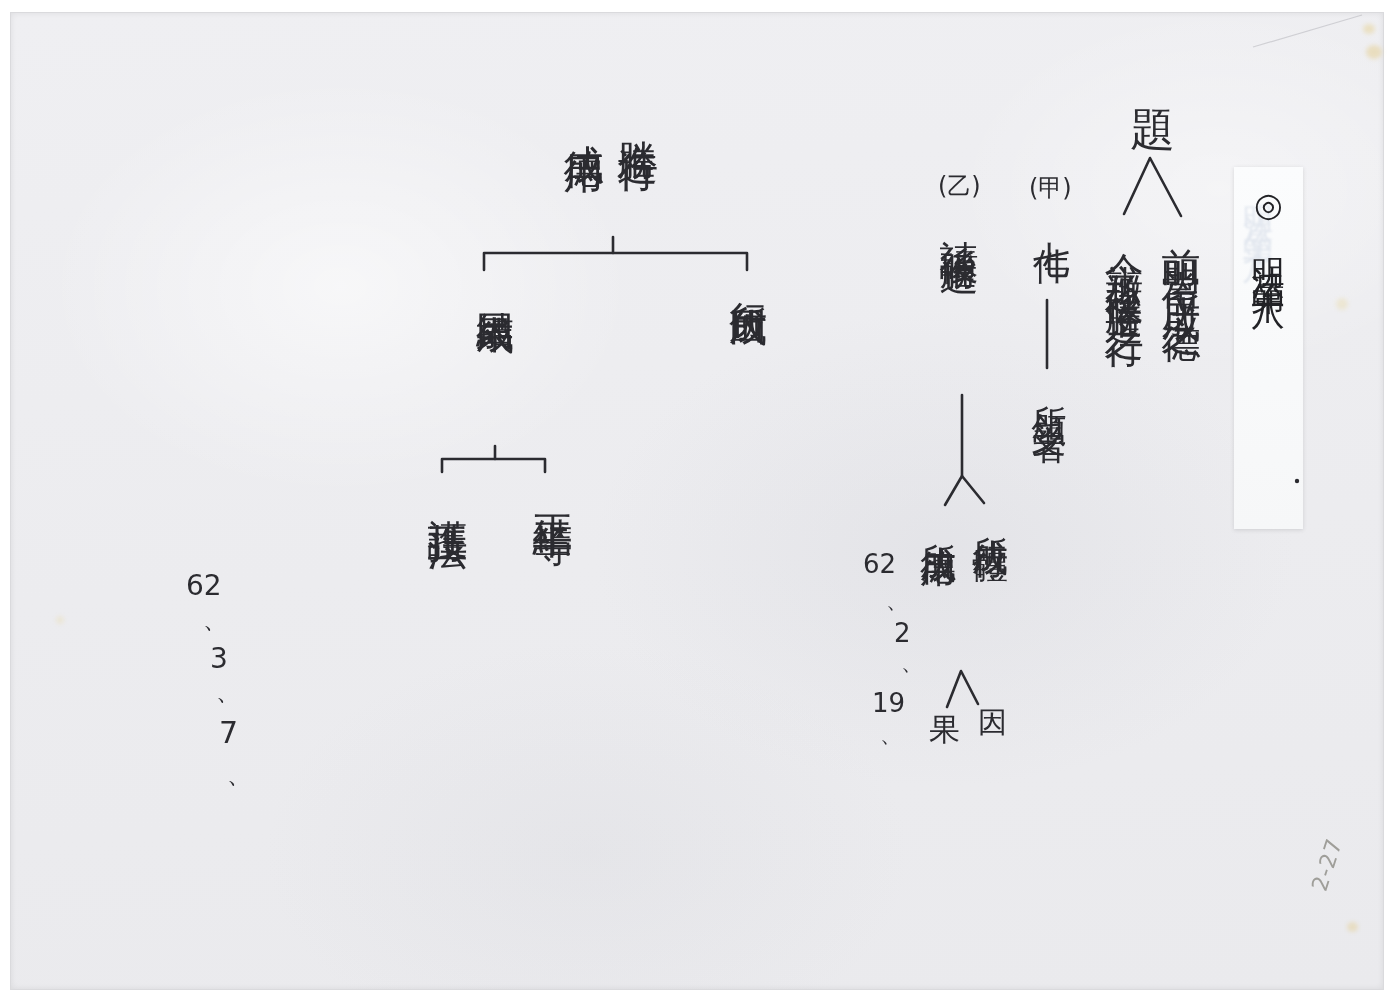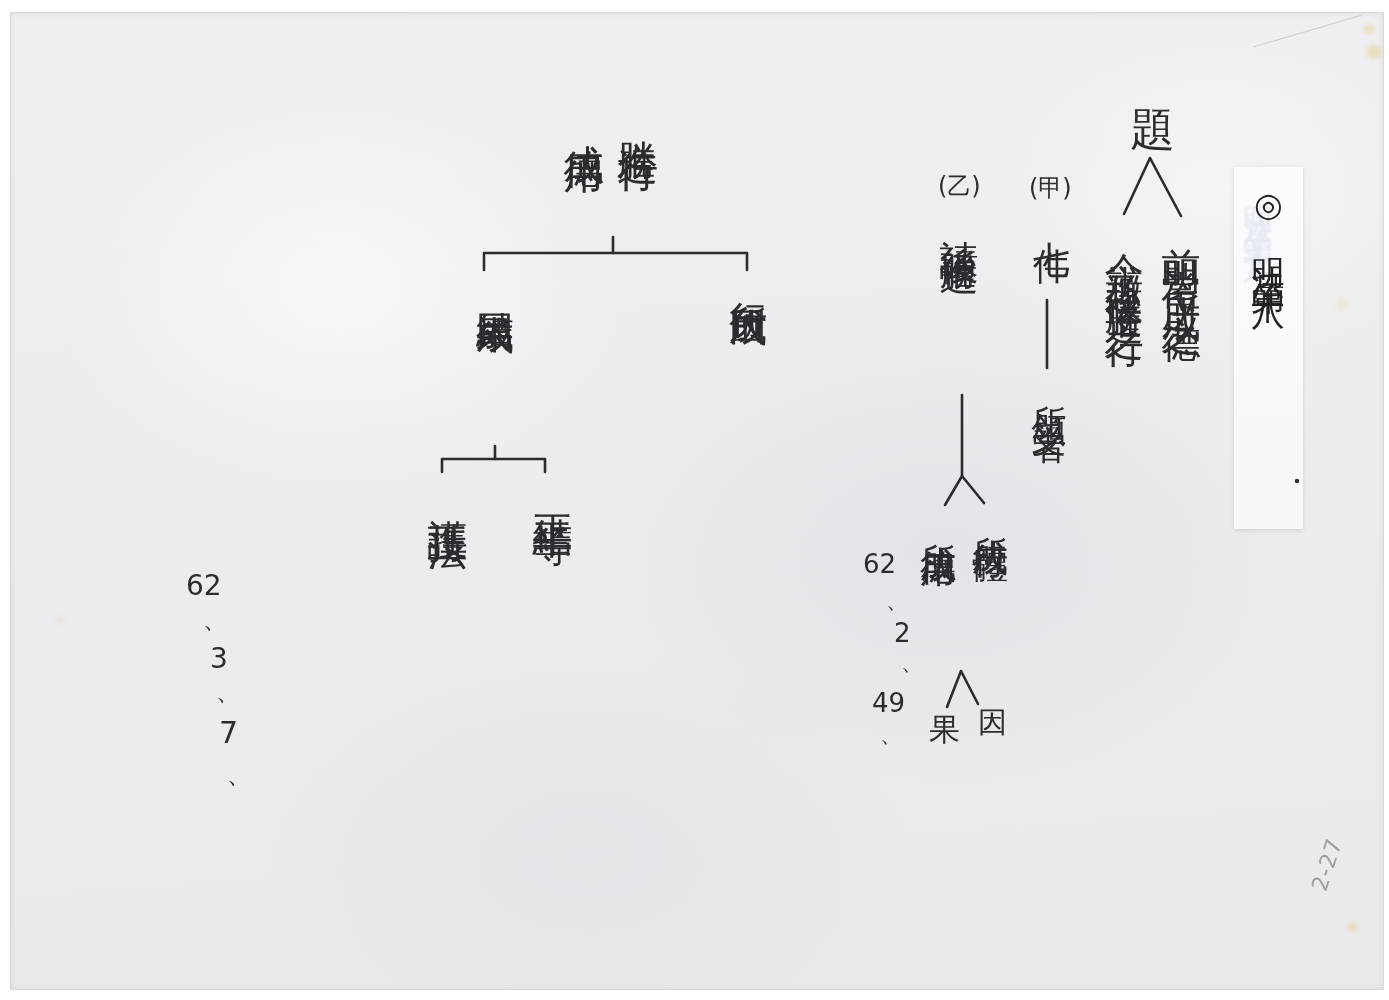--- a/index.html
+++ b/index.html
@@ -86,21 +86,21 @@
   <div class="vcol" style="left:940px;top:209px;font-size:39px;letter-spacing:6px;">請後勝進</div>
   <div class="vcol" style="left:972px;top:507px;font-size:36px;letter-spacing:4px;">所成行體</div>
   <div class="vcol" style="left:920px;top:514px;font-size:36px;letter-spacing:4px;">所成德用</div>
   <div class="htext" style="left:978px;top:708px;font-size:29px;">因</div>
   <div class="htext" style="left:929px;top:714px;font-size:31px;">果</div>
 
   <div class="htext" style="left:863px;top:551px;font-size:26px;">62</div>
   <div class="htext" style="left:886px;top:590px;font-size:22px;">、</div>
   <div class="htext" style="left:894px;top:620px;font-size:26px;">2</div>
   <div class="htext" style="left:901px;top:652px;font-size:22px;">、</div>
-  <div class="htext" style="left:872px;top:690px;font-size:26px;">49</div>
+  <div class="htext" style="left:872px;top:690px;font-size:26px;">19</div>
   <div class="htext" style="left:880px;top:724px;font-size:22px;">、</div>
 
   <div class="htext" style="left:1130px;top:107px;font-size:45px;">題</div>
   <div class="vcol" style="left:1162px;top:217px;font-size:39px;letter-spacing:11px;">前明當位所成之德</div>
   <div class="vcol" style="left:1105px;top:222px;font-size:39px;letter-spacing:11px;">今辨趣後勝進之行</div>
 
   <div class="strip">
     <div class="vcol ghost">明法品第十八</div>
     <div class="vcol striptext">
       <span>◎</span><span>明法品第十八</span>

